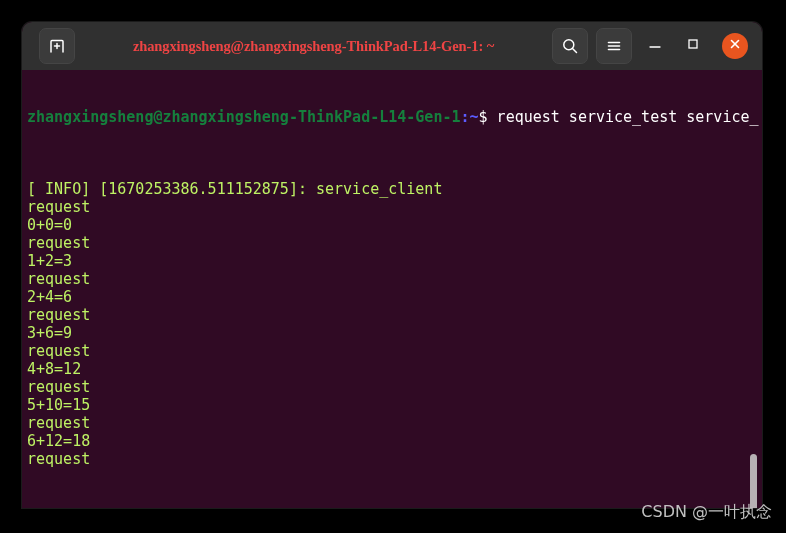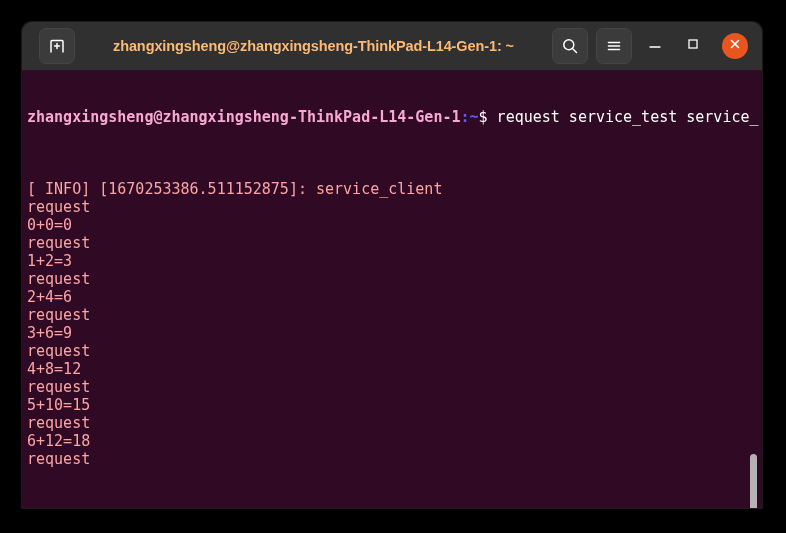--- a/index.html
+++ b/index.html
@@ -58,24 +58,24 @@
     cursor: pointer;
     flex: none;
   }
   .tb-btn svg { display: block; }
 
   #new-tab-btn { margin-left: 9px; }
 
   #titlebar-title {
     flex: 1 1 auto;
     text-align: center;
-    color: #fdba74;
+    color: #ef4444;
     font-size: 14.5px;
     font-weight: bold;
-    font-family: Liberation Sans, sans-serif;
+    font-family: Liberation Serif, serif;
     white-space: nowrap;
     overflow: hidden;
     text-overflow: ellipsis;
     padding: 0 6px;
     letter-spacing: -0.1px;
   }
 
   #titlebar-right {
     display: flex;
     align-items: center;
@@ -116,24 +116,24 @@
     top: 2px;
     right: 18px;
     font-family: "DejaVu Sans Mono", "Liberation Mono", monospace;
     font-size: 15px;
     line-height: 18px;
     color: #d3d7cf;
     white-space: pre;
   }
   #terminal-text .line { height: 18px; }
 
-  .c-green { color: #f9a8d4; font-weight: bold; }
+  .c-green { color: #15803d; font-weight: bold; }
   .c-blue  { color: #5c5cff; font-weight: bold; }
   .c-white { color: #ffffff; }
-  .c-out   { color: #fca5a5; }
+  .c-out   { color: #bef264; }
 
   
   #terminal-scrollbar {
     position: absolute;
     right: 4px;
     top: 0;
     bottom: 0;
     width: 10px;
   }
   #terminal-scrollbar-thumb {
@@ -237,14 +237,15 @@
       </div>
 
       <div id="terminal-scrollbar">
         <div id="terminal-scrollbar-thumb"></div>
       </div>
 
     </div>
 
   </div>
 
+  <div id="watermark">CSDN @一叶执念</div>
 
 </div>
 
 </body></html>

